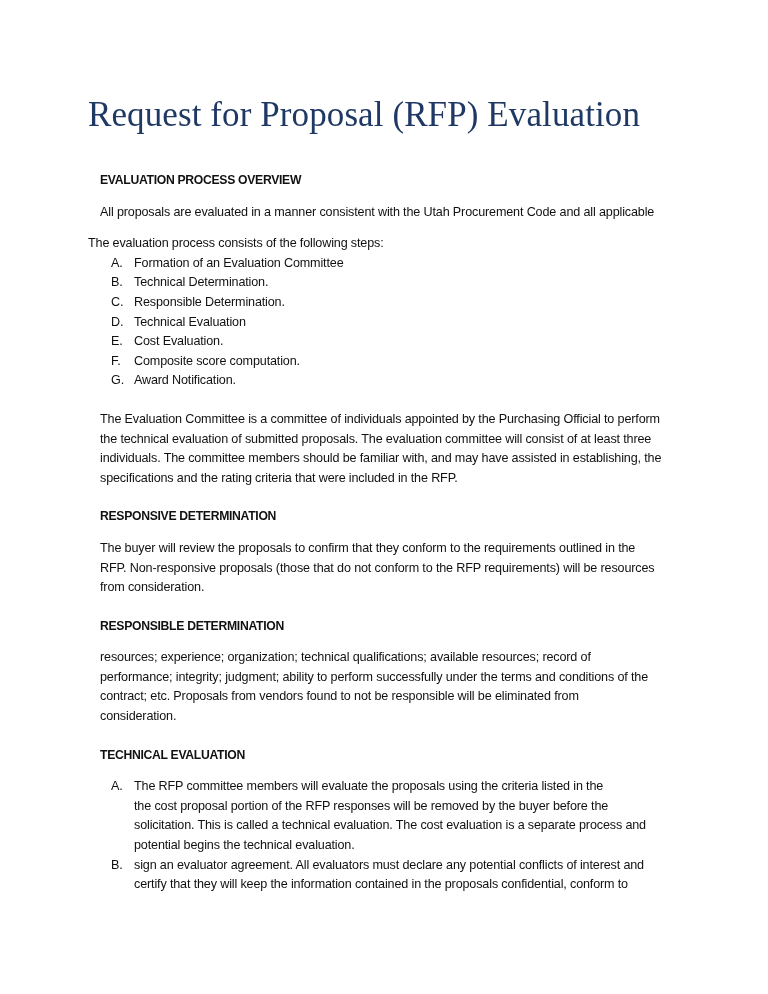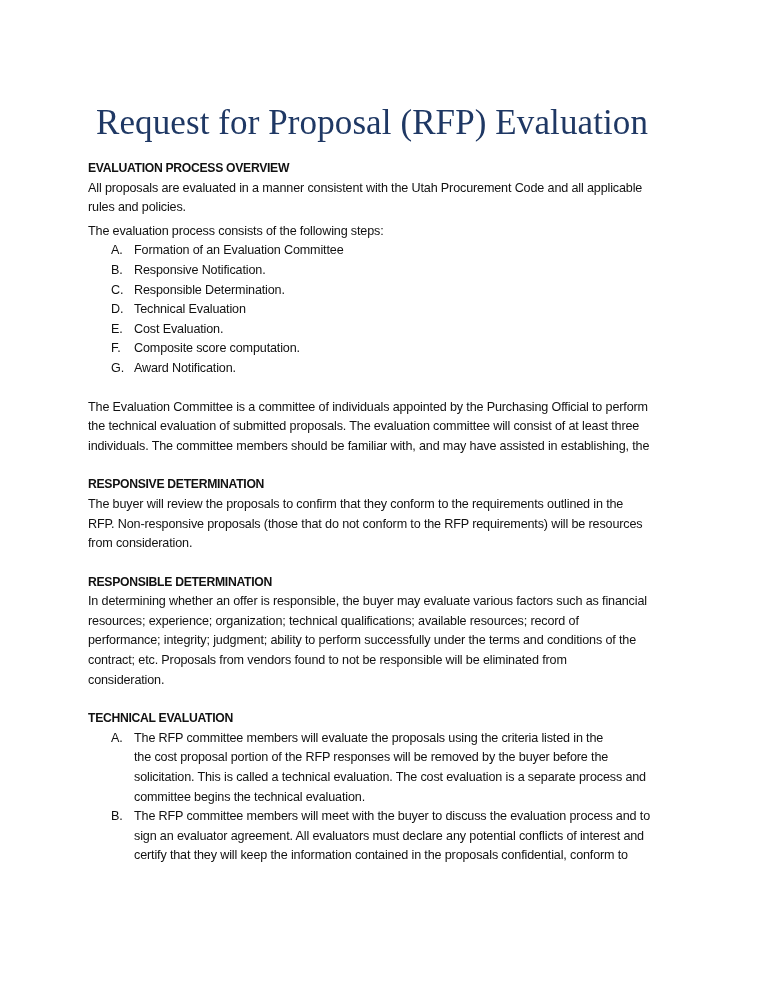--- a/index.html
+++ b/index.html
@@ -18,21 +18,21 @@
   .page {
     position: absolute;
     left: 88px;
     top: 0;
     width: 600px;
   }
   .doc-title {
     position: absolute;
     left: 0;
     top: 94px;
-    margin: 8px;
+    margin: 0;
     font-family: "Liberation Serif", serif;
     font-weight: normal;
     font-size: 35px;
     line-height: 42px;
     letter-spacing: 0.1px;
     white-space: nowrap;
     color: #1f3864;
   }
   .content {
     position: absolute;
@@ -43,24 +43,24 @@
     line-height: 19.6px;
     letter-spacing: -0.15px;
   }
   .section {
     margin: 0 0 19px 0;
   }
   .section-heading {
     font-weight: bold;
     font-size: 12.2px;
     letter-spacing: -0.3px;
-    margin: 0;
+    margin: 12px;
   }
   .para {
-    margin: 0;
+    margin: 12px;
   }
   .para + .para, .para + .steps-intro, .gap-top {
     margin-top: 4px;
   }
   .steps-intro {
     margin: 13px 0 0 0;
   }
   ol.alpha {
     list-style: none;
     margin: 0;
@@ -83,75 +83,73 @@
 <div class="page">
 
   <h1 class="doc-title" style="color: rgb(31, 56, 100);">Request for Proposal (RFP) Evaluation</h1>
 
   <div class="content">
 
     <div class="section">
       <p class="section-heading">EVALUATION PROCESS OVERVIEW</p>
       <p class="para">
         <span class="line">All proposals are evaluated in a manner consistent with the Utah Procurement Code and all applicable</span>
-        <span class="line">rules and policies.</span>
       </p>
       <p class="steps-intro">The evaluation process consists of the following steps:</p>
       <ol class="alpha">
         <li><span class="marker">A.</span><span>Formation of an Evaluation Committee</span></li>
-        <li><span class="marker">B.</span><span>Responsive Notification.</span></li>
+        <li><span class="marker">B.</span><span>Technical Determination.</span></li>
         <li><span class="marker">C.</span><span>Responsible Determination.</span></li>
         <li><span class="marker">D.</span><span>Technical Evaluation</span></li>
         <li><span class="marker">E.</span><span>Cost Evaluation.</span></li>
         <li><span class="marker">F.</span><span>Composite score computation.</span></li>
         <li><span class="marker">G.</span><span>Award Notification.</span></li>
       </ol>
     </div>
 
     <div class="section">
       <p class="para">
         <span class="line">The Evaluation Committee is a committee of individuals appointed by the Purchasing Official to perform</span>
         <span class="line">the technical evaluation of submitted proposals.  The evaluation committee will consist of at least three</span>
         <span class="line">individuals.  The committee members should be familiar with, and may have assisted in establishing, the</span>
+        <span class="line">specifications and the rating criteria that were included in the RFP.</span>
       </p>
     </div>
 
     <div class="section">
       <p class="section-heading">RESPONSIVE DETERMINATION</p>
       <p class="para">
         <span class="line">The buyer will review the proposals to confirm that they conform to the requirements outlined in the</span>
         <span class="line">RFP.  Non-responsive proposals (those that do not conform to the RFP requirements) will be resources</span>
         <span class="line">from consideration.</span>
       </p>
     </div>
 
     <div class="section">
       <p class="section-heading">RESPONSIBLE DETERMINATION</p>
       <p class="para">
-        <span class="line">In determining whether an offer is responsible, the buyer may evaluate various factors such as financial</span>
         <span class="line">resources; experience; organization; technical qualifications; available resources; record of</span>
         <span class="line">performance; integrity; judgment; ability to perform successfully under the terms and conditions of the</span>
         <span class="line">contract; etc.  Proposals from vendors found to not be responsible will be eliminated from</span>
         <span class="line">consideration.</span>
       </p>
     </div>
 
     <div class="section">
       <p class="section-heading">TECHNICAL EVALUATION</p>
       <ol class="alpha">
         <li>
           <span class="marker">A.</span>
           <span class="line">The RFP committee members will evaluate the proposals using the criteria listed in the</span>
           <span class="line">the cost proposal portion of the RFP responses will be removed by the buyer before the</span>
           <span class="line">solicitation.  This is called a technical evaluation.  The cost evaluation is a separate process and</span>
-          <span class="line">committee begins the technical evaluation.</span>
+          <span class="line">potential begins the technical evaluation.</span>
         </li>
         <li>
           <span class="marker">B.</span>
-          <span class="line">The RFP committee members will meet with the buyer to discuss the evaluation process and to</span>
           <span class="line">sign an evaluator agreement.  All evaluators must declare any potential conflicts of interest and</span>
           <span class="line">certify that they will keep the information contained in the proposals confidential, conform to</span>
         </li>
       </ol>
     </div>
 
   </div>
 </div>
 
 </body></html>

